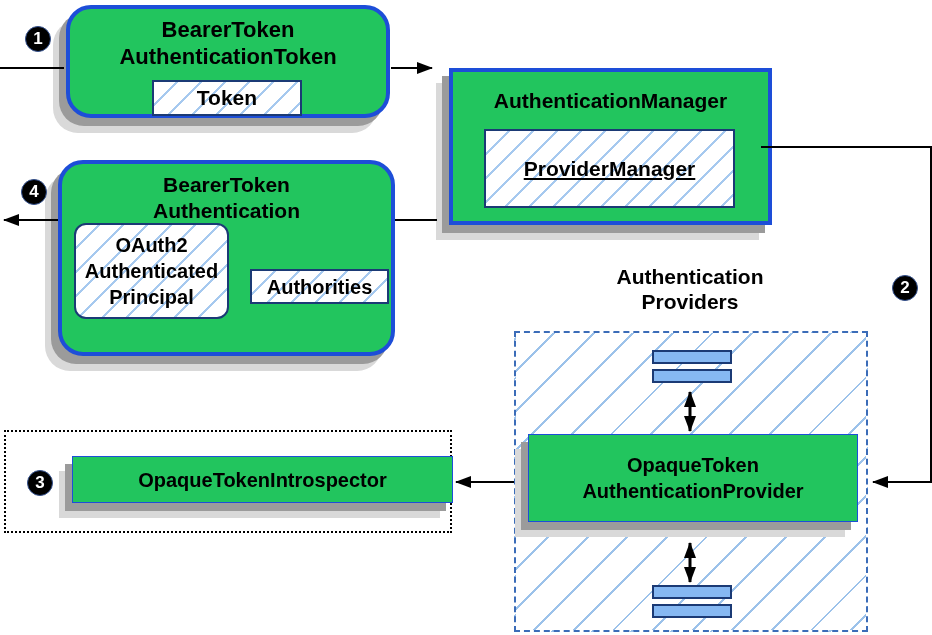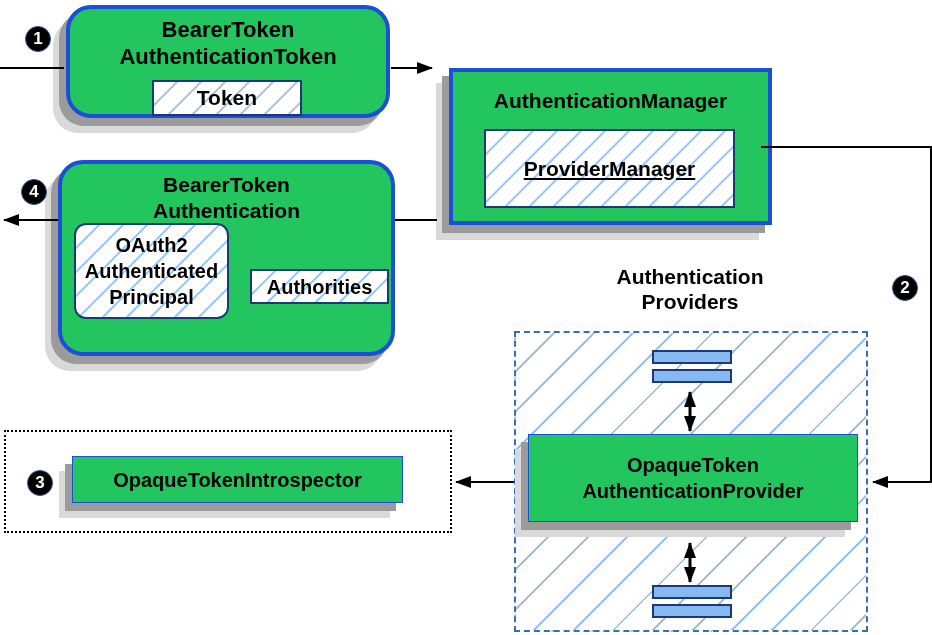--- a/index.html
+++ b/index.html
@@ -139,21 +139,21 @@
     <div class="chip title20" style="left:188px; top:105px; width:139px; height:35px;">
       <span class="pre">Authorities</span>
     </div>
   </div>
 
   <div class="bluebox flex-center" style="left:528px; top:434px; width:330px; height:88px; border-width:1.5px;">
     <span class="title20 pre">OpaqueToken
 AuthenticationProvider</span>
   </div>
 
-  <div class="bluebox flex-center" style="left:72px; top:456px; width:331px; height:47px; border-width:1.5px;">
+  <div class="bluebox flex-center" style="left:72px; top:456px; width:381px; height:47px; border-width:1.5px;">
     <span class="title20 pre">OpaqueTokenIntrospector</span>
   </div>
 
   <div class="ap-label pre">Authentication
 Providers</div>
 
   <svg class="arrow-layer" width="932" height="635" viewBox="0 0 932 635" xmlns="http://www.w3.org/2000/svg">
     <defs>
       <marker id="ah" markerWidth="16" markerHeight="12" refX="15" refY="6" orient="auto" markerUnits="userSpaceOnUse">
         <path d="M0,0 L16,6 L0,12 z" fill="#000000"></path>

